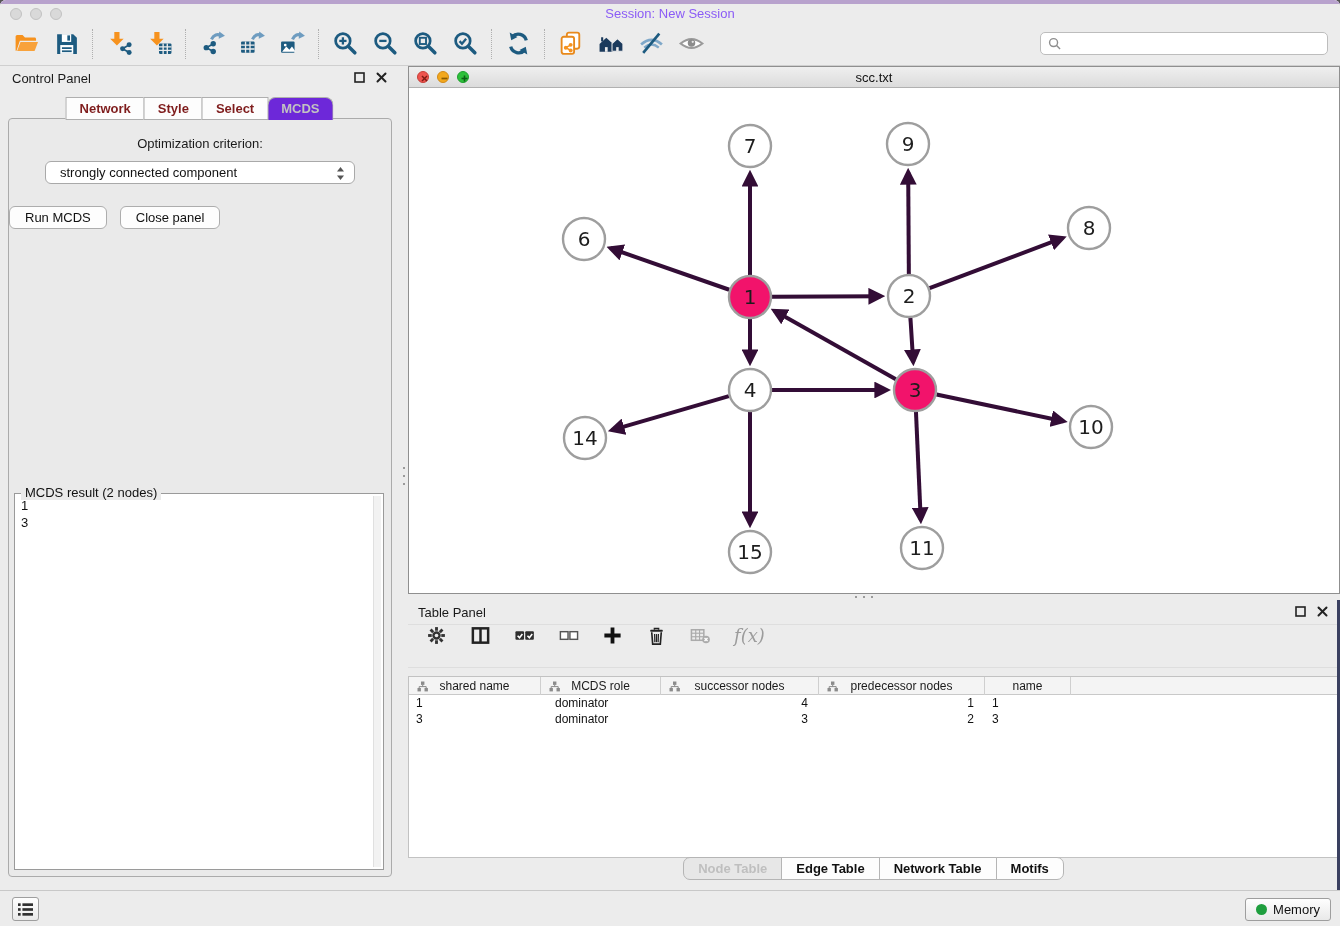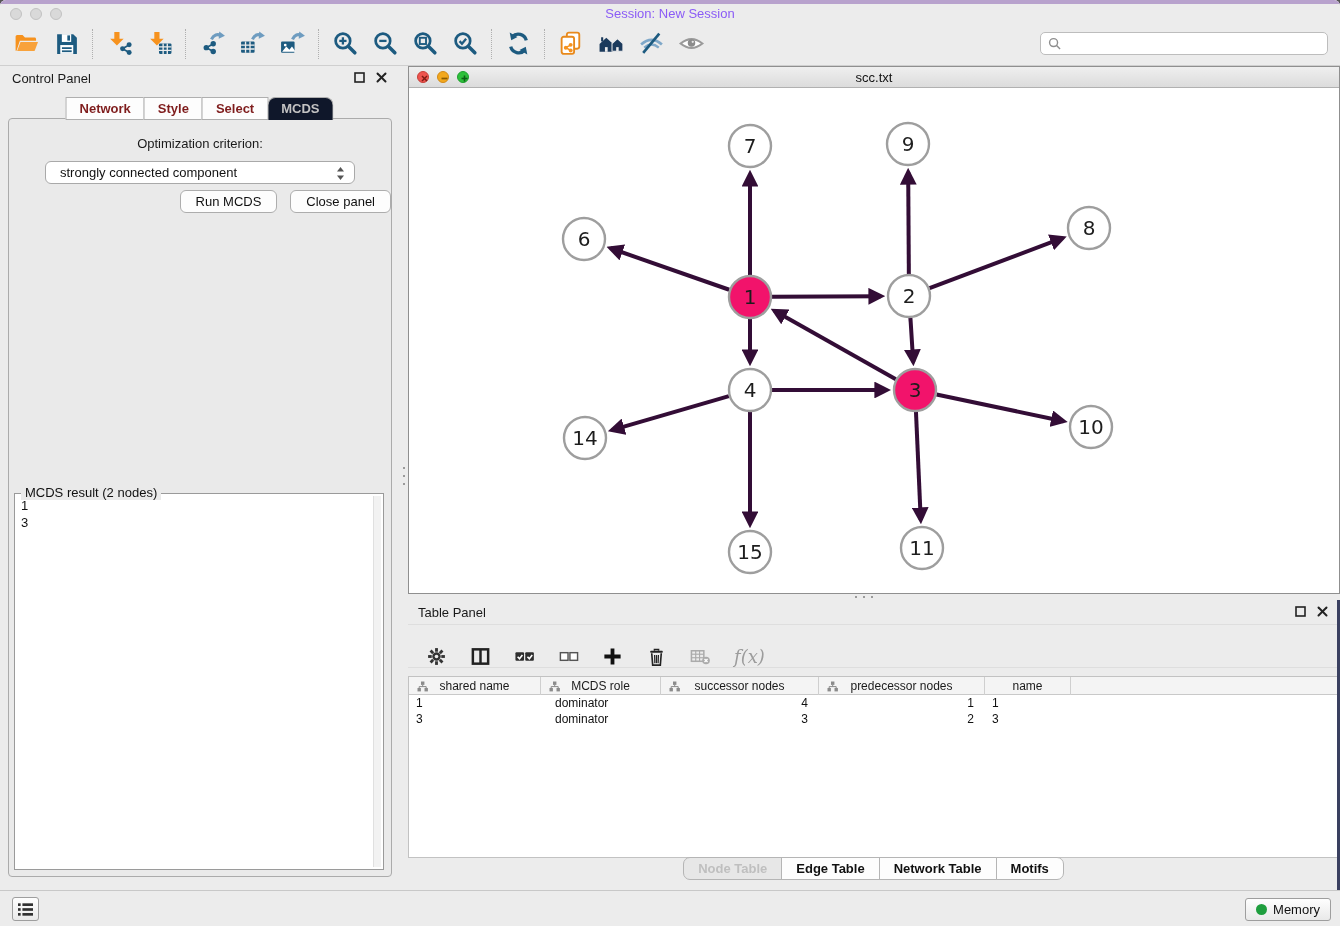--- a/index.html
+++ b/index.html
@@ -26,26 +26,26 @@
   #main{position:absolute;left:0;top:66px;width:1340px;height:824px;}
 
   
   #control-panel{position:absolute;left:0;top:0;width:400px;height:824px;}
   .panel-header{position:absolute;left:0;top:0;width:100%;height:26px;}
   .panel-header .ph-title{position:absolute;left:12px;top:5px;font-size:13px;color:#1A1A1A;}
   .panel-header .ph-icons{position:absolute;right:13px;top:6px;display:flex;gap:11px;align-items:center;}
   .panel-header .ph-icons svg{width:11px;height:11px;}
   #cp-tabs{position:absolute;top:31px;left:50%;transform:translateX(-50%);display:flex;z-index:3;}
   #cp-tabs .tab{font-size:13px;font-weight:600;color:#7f1d1d;background:#FDFDFD;border:1px solid #AFAFAF;margin-left:-1px;padding:3px 13px 3px;white-space:nowrap;}
-  #cp-tabs .tab.selected{background:#0f172a;color:#C2C2C2;border-radius:8px 8px 0 0;border-bottom:none;padding-bottom:4px;text-align:right;}
+  #cp-tabs .tab.selected{background:#6d28d9;color:#C2C2C2;border-radius:8px 8px 0 0;border-bottom:none;padding-bottom:4px;text-align:right;}
   #cp-content{position:absolute;left:8px;right:8px;top:52px;bottom:13px;background:#EAEAEA;border:1px solid #ABABAB;border-radius:4px;z-index:1;}
   #opt-label{margin-top:17px;text-align:center;font-size:13px;color:#1A1A1A;}
   #opt-select{position:relative;margin:10px 36px 0;height:23px;background:#fff;border:1px solid #A9A9A9;border-radius:6px;font-size:13px;color:#111;display:flex;align-items:center;padding-left:14px;}
   #opt-select .chev{position:absolute;right:9px;top:4px;}
-  #cp-buttons{margin-top:6px;display:flex;justify-content:flex-end;gap:13px;}
+  #cp-buttons{margin-top:22px;display:flex;justify-content:flex-start;gap:13px;}
   .cp-btn{font-size:13px;color:#111;background:#FDFDFD;border:1px solid #ADADAD;border-radius:6px;padding:3px 15px;}
   #result-box{position:absolute;left:5px;right:7px;top:374px;bottom:6px;border:1px solid #9A9A9A;background:#fff;}
   #result-legend{position:absolute;top:-9px;left:6px;background:#EAEAEA;padding:0 4px;font-size:13px;color:#111;}
   #result-lines{position:absolute;left:0;top:3px;bottom:2px;right:11px;overflow:hidden;}
   #result-lines div{font-size:13px;color:#111;padding-left:6px;line-height:17px;}
   #result-scroll{position:absolute;right:2px;top:2px;bottom:2px;width:8px;background:#F2F2F2;border-left:1px solid #E0E0E0;}
 
   
   #right-area{position:absolute;left:400px;top:0;width:940px;height:824px;}
   #v-divider-handle{position:absolute;left:2px;top:398px;width:4px;height:26px;
@@ -56,21 +56,21 @@
   #nw-titlebar .traffic{position:absolute;left:8px;top:4px;display:flex;gap:8px;}
   #nw-titlebar .tl{width:12px;height:12px;border-radius:50%;position:relative;}
   #nw-titlebar .tl svg{position:absolute;left:1.5px;top:1.5px;width:9px;height:9px;}
   #nw-title{position:absolute;left:0;top:3px;width:100%;text-align:center;font-size:13px;color:#111;}
   #network-canvas{position:relative;width:928px;height:505px;background:#fff;overflow:hidden;}
   #h-divider-handle{position:absolute;left:452px;top:529px;width:26px;height:4px;
      background:radial-gradient(circle,#9A9A9A 1.2px,transparent 1.4px);background-size:8px 4px;}
 
   
   #table-panel{position:absolute;left:8px;top:534px;right:0;height:290px;}
-  #tp-toolbar{position:absolute;left:0;right:1px;top:24px;height:44px;border-top:1px solid #DEDEDE;border-bottom:1px solid #DEDEDE;display:flex;align-items:flex-end;gap:23px;padding-left:18px;}
+  #tp-toolbar{position:absolute;left:0;right:1px;top:24px;height:44px;border-top:1px solid #DEDEDE;border-bottom:1px solid #DEDEDE;display:flex;align-items:flex-start;gap:23px;padding-left:18px;}
   .tpt-btn{background:none;border:none;padding:0;display:flex;align-items:center;}
   .tpt-btn svg{width:21px;height:21px;}
   #fx-label{font-family:"DejaVu Serif","Liberation Serif",serif;font-style:italic;font-size:18px;color:#9C9C9C;}
   #tp-table{position:absolute;left:0;right:1px;top:76px;height:182px;background:#fff;border:1px solid #C2C2C2;overflow:hidden;}
   #tbl-header{display:flex;height:18px;border-bottom:1px solid #C9C9C9;background:#F4F4F4;}
   .th{position:relative;height:18px;border-right:1px solid #CFCFCF;font-size:12px;color:#1A1A1A;display:flex;align-items:center;justify-content:center;}
   .th .tree{position:absolute;left:8px;top:4px;}
   .tr{display:flex;height:16px;}
   .td{font-size:12px;color:#111;white-space:nowrap;overflow:hidden;line-height:16px;}
   .td.a-left{text-align:left;padding-left:7px;}

